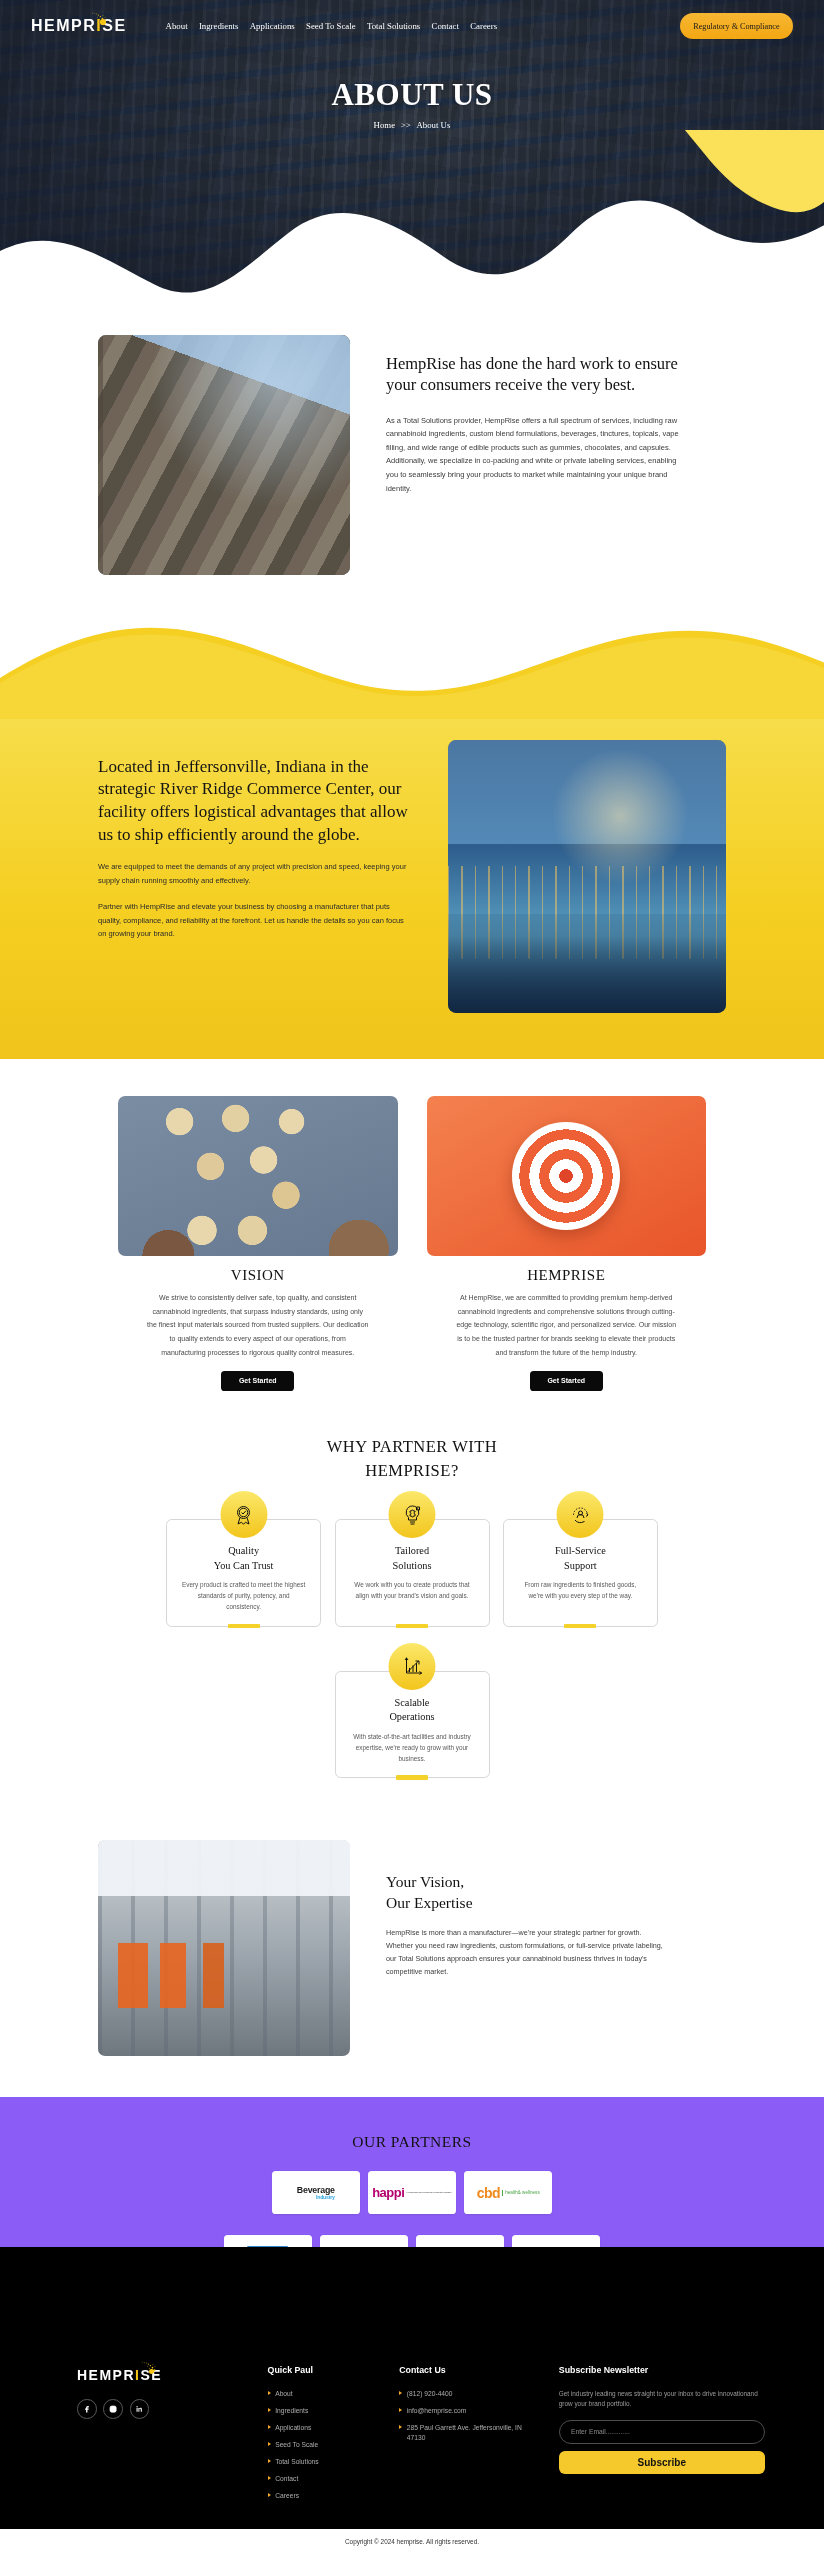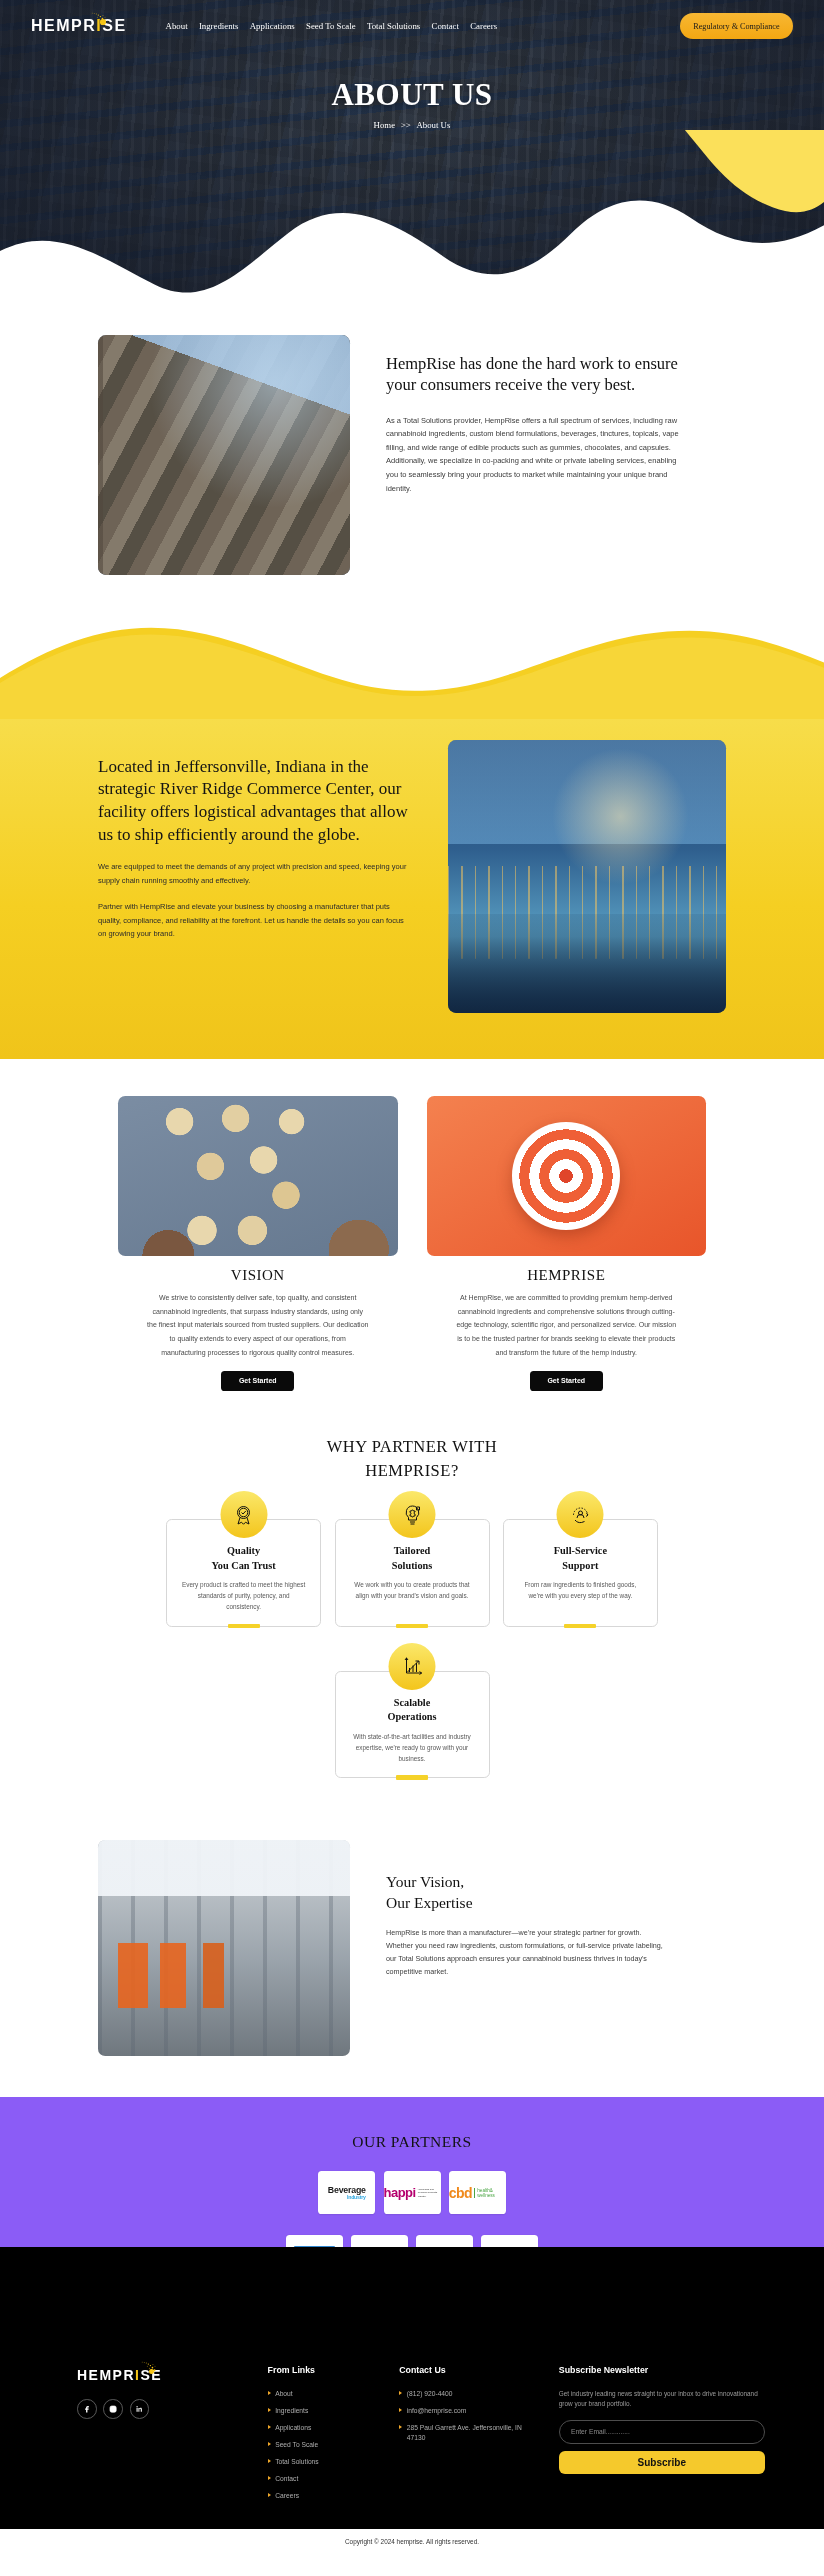--- a/index.html
+++ b/index.html
@@ -260,21 +260,21 @@
   }
   .card-icon {
     position:absolute; left:50%; top:-29px; transform:translateX(-50%);
     width:47px; height:47px; border-radius:50%;
     background:linear-gradient(180deg,#fbe86a 0%,#f3c51c 100%);
     display:flex; align-items:center; justify-content:center;
   }
   .card-icon svg { width:24px; height:24px; }
   .card-h {
     font-family:"Liberation Serif", serif;
-    font-size:10.3px; line-height:1.4; color:#111; font-weight:700;
+    font-size:10.3px; line-height:1.4; color:#111; font-weight:400;
   }
   .card-p {
     margin-top:6.2px;
     font-size:6.4px; line-height:1.72; color:#5a5a5a;
   }
   .card-bar {
     position:absolute; left:50%; bottom:-2.6px; transform:translateX(-50%);
     width:32px; height:4.6px; background:#f5d229; border-radius:1px;
   }
   .cards-row.single { margin-top:44px; }
@@ -320,21 +320,21 @@
   .sec-partners {
     background:#8b5cf6;
     padding:36px 0 67px 0;
   }
   .partners-title {
     font-family:"Liberation Serif", serif;
     font-size:15.5px; letter-spacing:0.5px; text-align:center; color:#111; font-weight:400;
   }
   .logo-row { display:flex; justify-content:center; gap:8.2px; margin-top:20.6px; }
   .logo-card {
-    width:57px; height:43px;
+    width:88px; height:43px;
     background:#fff; border-radius:3.6px;
     display:flex; align-items:center; justify-content:center;
     box-shadow:0 0.5px 1.5px rgba(0,0,0,.09);
     overflow:hidden;
   }
   .lg { font-size:5.7px; line-height:1.05; text-align:center; }
   .lg-beverage { font-weight:700; font-size:8.8px; color:#1b1b1b; letter-spacing:-0.2px; }
   .lg-beverage small { display:block; color:#2ea6e0; font-size:5.2px; text-align:right; }
   .lg-happi { display:flex; align-items:center; gap:2.1px; }
   .lg-happi b { font-size:13px; color:#b5006e; font-weight:700; letter-spacing:-0.5px; }
@@ -697,21 +697,21 @@
         </div>
         <div class="soc">
           <svg viewBox="0 0 24 24">
               <path d="M4.5 8.5h3.2V20H4.5zM6.1 3.2a1.9 1.9 0 1 1 0 3.8 1.9 1.9 0 0 1 0-3.8zM10 8.5h3v1.6c.5-.9 1.7-1.9 3.5-1.9 3 0 3.6 2 3.6 4.6V20h-3.2v-5.7c0-1.4 0-3.1-1.9-3.1s-2.2 1.5-2.2 3V20H10z"></path>
             </svg>
         </div>
       </div>
     </div>
 
     <div class="f-col links">
-      <div class="f-h">From Links</div>
+      <div class="f-h">Quick Paul</div>
       <div class="f-li">
           <span class="tri"></span>
           <a href="#">About</a>
         </div>
       <div class="f-li">
           <span class="tri"></span>
           <a href="#">Ingredients</a>
         </div>
       <div class="f-li">
           <span class="tri"></span>

